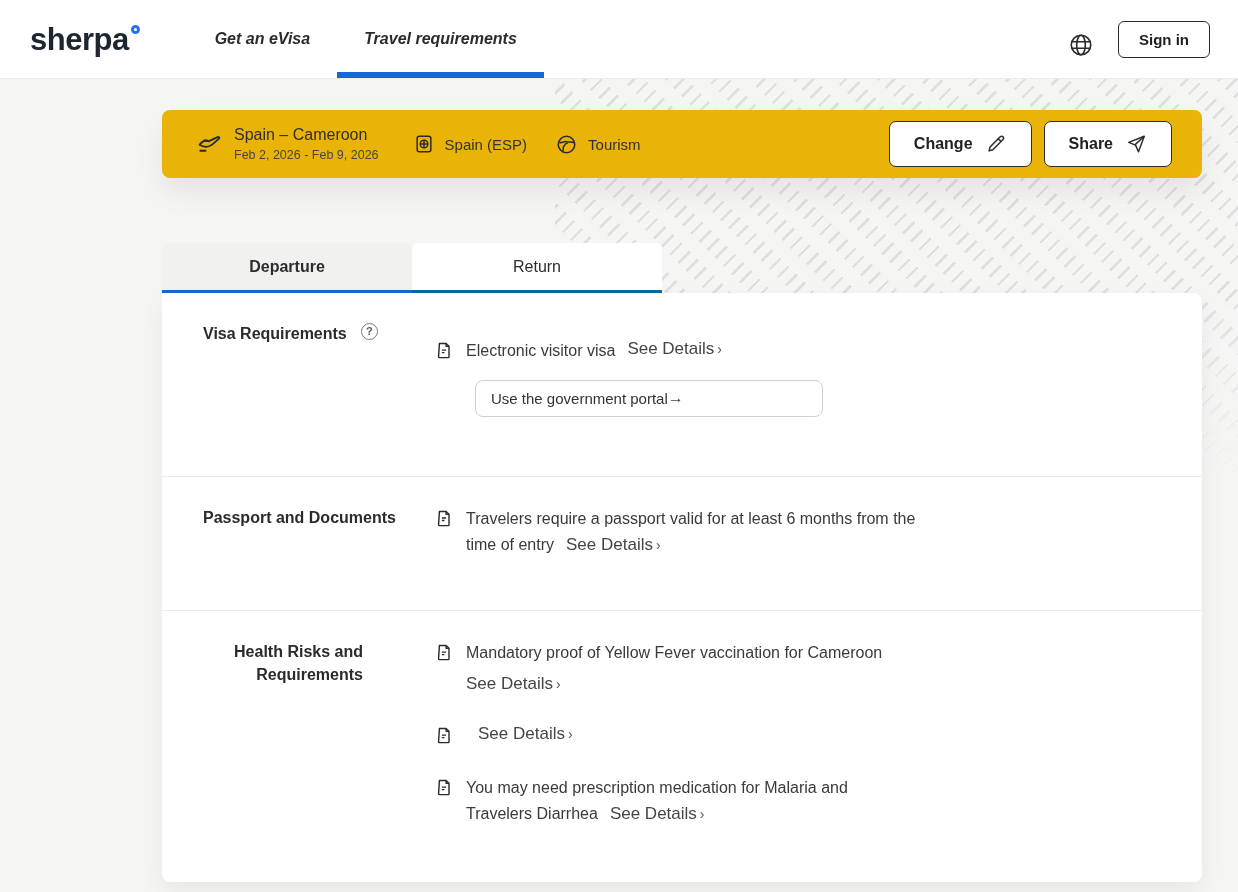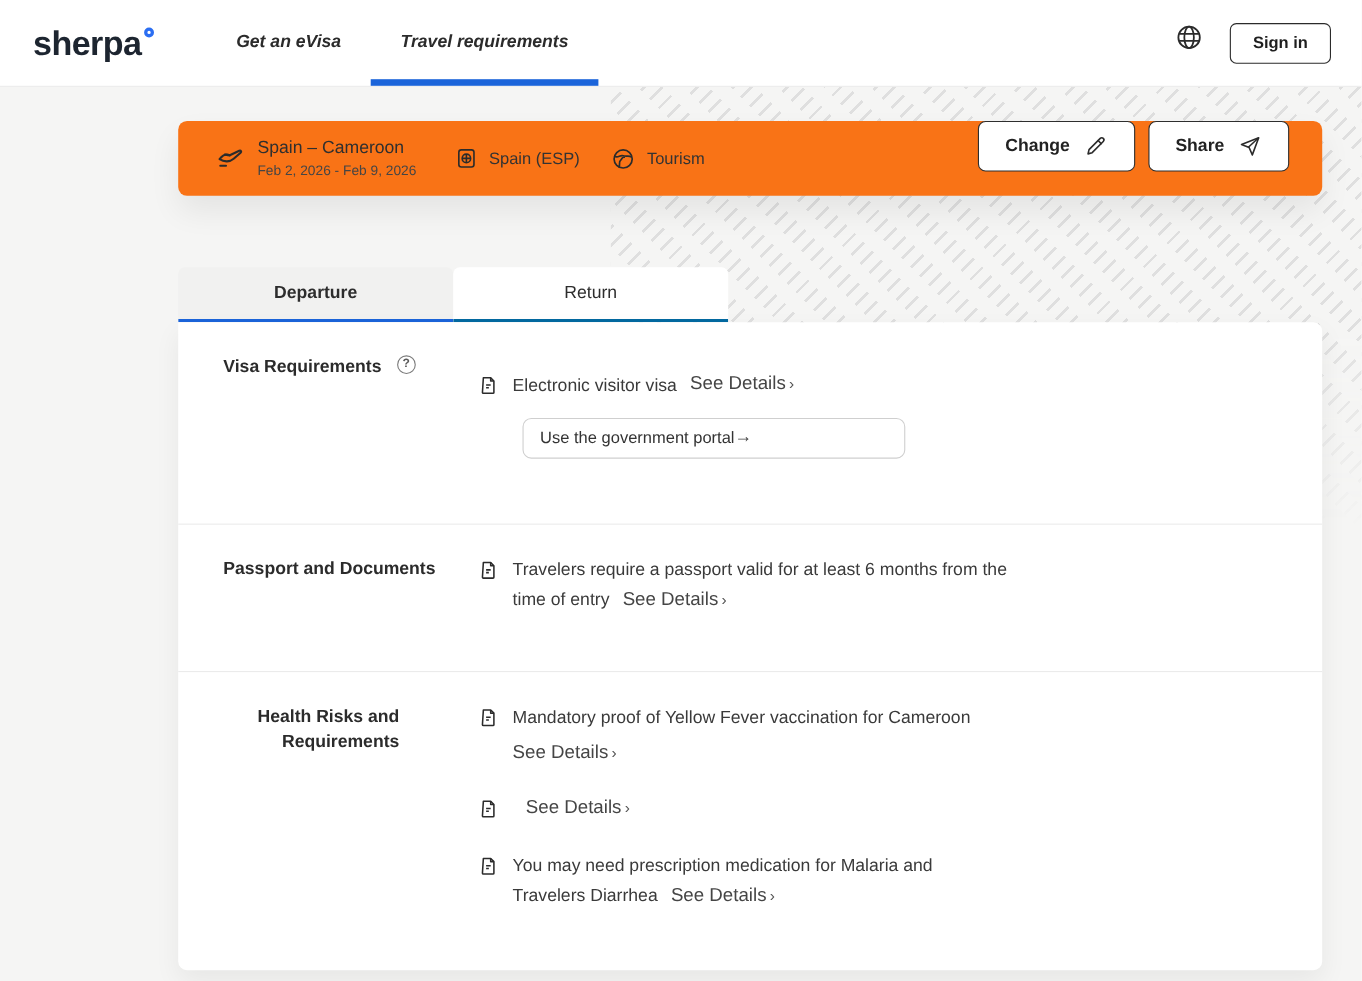--- a/index.html
+++ b/index.html
@@ -32,35 +32,35 @@
   .logo-text { font-size:31px; font-weight:700; letter-spacing:-0.5px; color:#1d2530; line-height:1; }
   .logo-dot { width:9px; height:9px; border:3px solid #2b6ef2; border-radius:50%; margin:1px 0 0 2px; }
   nav { display:flex; height:100%; margin-left:48px;font-style:italic; }
   .nav-link {
     position:relative; display:flex; align-items:center; padding:0 27px;
     font-size:16px; font-weight:700; color:#2b2b2b; cursor:pointer;
   }
   .nav-link.active::after {
     content:""; position:absolute; left:0; right:0; bottom:0; height:6px; background:#1b64da;
   }
-  .header-right { margin-left:auto; display:flex; align-items:flex-start; gap:24px; margin-right:28px; }
+  .header-right { margin-left:auto; display:flex; align-items:flex-end; gap:24px; margin-right:28px; }
   .globe-btn { width:26px; height:26px; cursor:pointer; display:flex; }
   .signin-btn {
     background:#fff; border:1.5px solid #2b2b2b; border-radius:6px;
     padding:9px 20px; font-size:15px; font-weight:700; color:#1f1f1f; cursor:pointer;
     font-family:inherit;
   }
 
   
   .trip-card {
     position:relative; z-index:2;
     width:1040px; height:68px; margin:31px 0 0 162px;
-    background:#f97316; border-radius:8px;
+    background:#eab308; border-radius:8px;
     box-shadow:0 14px 28px rgba(0,0,0,0.07);
-    display:flex; padding:0 30px 0 34px;
+    display:flex; align-items:center; padding:0 30px 0 34px;
   }
   .trip-main { display:flex; align-items:center; }
   .trip-route-block { margin-left:11px; }
   .trip-route { font-size:16px; color:#2f2f2f; }
   .trip-dates { font-size:12.5px; color:#454545; margin-top:4px; }
   .trip-meta { display:flex; align-items:center; margin-left:34px; font-size:15px; color:#333; }
   .trip-meta + .trip-meta { margin-left:28px; }
   .trip-meta .mi { margin-right:10px; display:flex; }
   .trip-actions { margin-left:auto; display:flex; gap:12px; }
   .action-btn {

